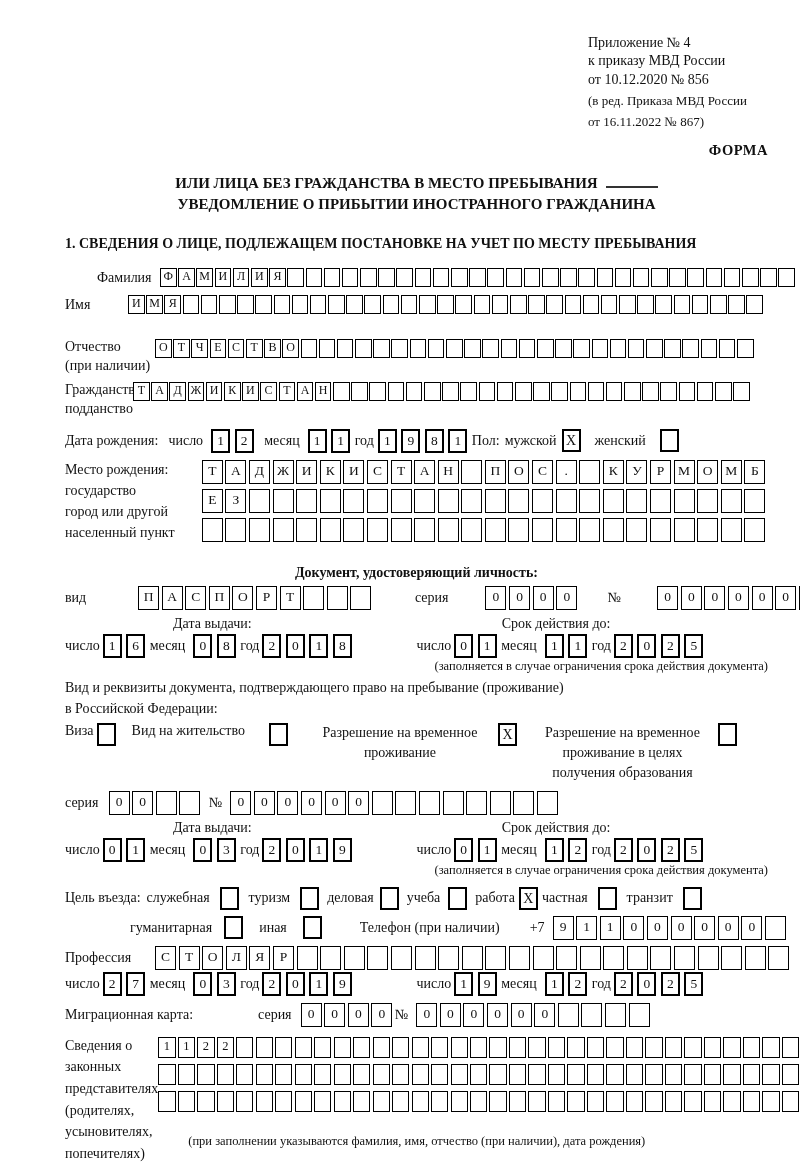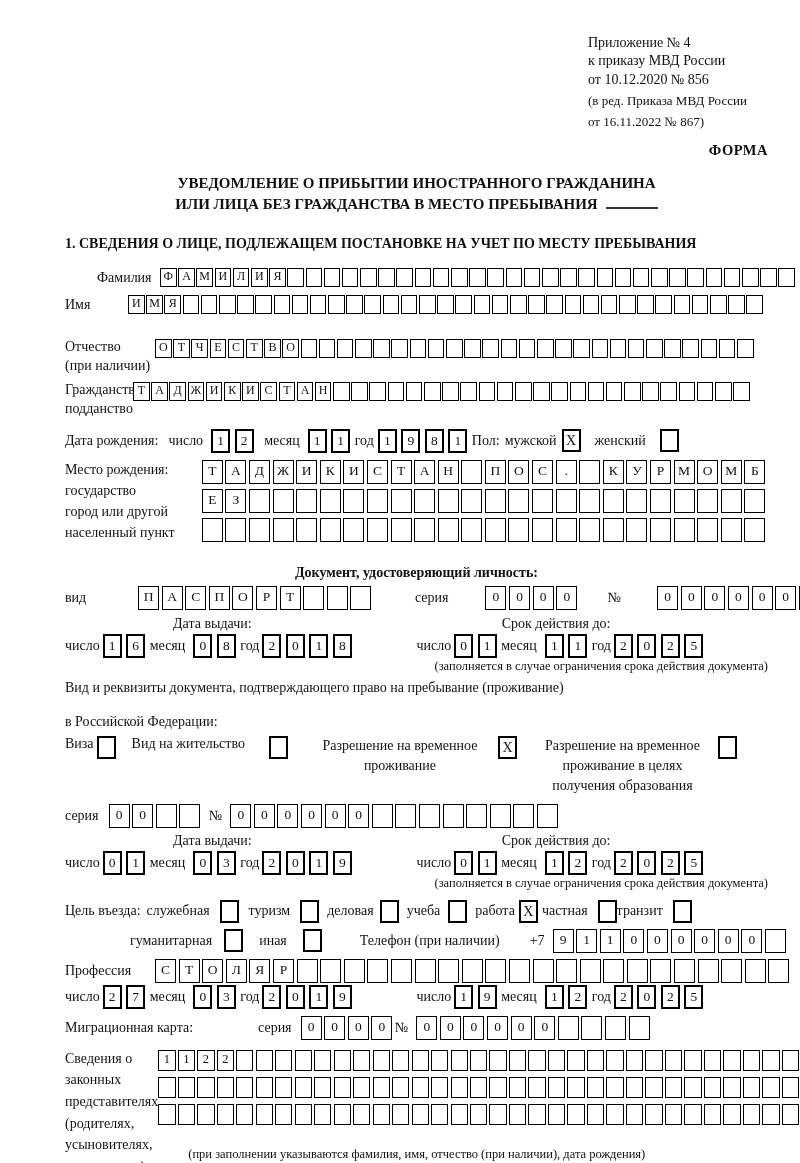--- a/index.html
+++ b/index.html
@@ -35,22 +35,22 @@
     <div>Приложение № 4</div>
     <div>к приказу МВД России</div>
     <div>от 10.12.2020 № 856</div>
     <div class="ed">(в ред. Приказа МВД России</div>
     <div class="ed">от 16.11.2022 № 867)</div>
   </div>
 
   <div class="form-label">ФОРМА</div>
 
   <div class="title">
+    <div><span>ИЛИ ЛИЦА БЕЗ ГРАЖДАНСТВА В МЕСТО ПРЕБЫВАНИЯ</span><span class="title-underline"></span></div>
     <div>УВЕДОМЛЕНИЕ О ПРИБЫТИИ ИНОСТРАННОГО ГРАЖДАНИНА</div>
-    <div><span>ИЛИ ЛИЦА БЕЗ ГРАЖДАНСТВА В МЕСТО ПРЕБЫВАНИЯ</span><span class="title-underline"></span></div>
   </div>
 
   <div class="sec-heading">1. СВЕДЕНИЯ О ЛИЦЕ, ПОДЛЕЖАЩЕМ ПОСТАНОВКЕ НА УЧЕТ ПО МЕСТУ ПРЕБЫВАНИЯ</div>
 
   <div class="row" style="margin-top:16px;margin-left:32px;">
     <span class="lbl" style="width:63px;">Фамилия</span>
     <span class="cells cells-s">
         <span class="cell">Ф</span>
         <span class="cell">А</span>
         <span class="cell">М</span>
@@ -407,21 +407,21 @@
         <span class="cell">2</span>
         <span class="cell">0</span>
         <span class="cell">2</span>
         <span class="cell">5</span>
       </span>
   </div>
 
   <div class="note">(заполняется в случае ограничения срока действия документа)</div>
 
   <div style="margin-top:6px;">Вид и реквизиты документа, подтверждающего право на пребывание (проживание)</div>
-  <div style="margin-top:18px;">в Российской Федерации:</div>
+  <div style="margin-top:5px;">в Российской Федерации:</div>
 
   <div class="row" style="margin-top:6px;align-items:flex-start;">
     <span class="lbl">Виза</span>
     <span class="checkbox" style="margin-left:3px;"></span>
     <span class="lbl" style="margin-left:16px;">Вид на жительство</span>
     <span class="checkbox" style="margin-left:24px;"></span>
     <span class="opt-center" style="width:180px;margin-left:22px;">
       <span>Разрешение на временное</span><br>
       <span>проживание</span>
     </span>
@@ -512,21 +512,21 @@
     <span class="lbl" style="margin-left:10px;">туризм</span>
     <span class="checkbox" style="margin-left:10px;"></span>
     <span class="lbl" style="margin-left:8px;">деловая</span>
     <span class="checkbox" style="margin-left:6px;"></span>
     <span class="lbl" style="margin-left:8px;">учеба</span>
     <span class="checkbox" style="margin-left:8px;"></span>
     <span class="lbl" style="margin-left:8px;">работа</span>
     <span class="checkbox" style="margin-left:4px;">X</span>
     <span class="lbl" style="margin-left:4px;">частная</span>
     <span class="checkbox" style="margin-left:10px;"></span>
-    <span class="lbl" style="text-align:center;">транзит</span>
+    <span class="lbl" style="margin-left:10px;text-align:center;">транзит</span>
     <span class="checkbox" style="margin-left:10px;"></span>
   </div>
 
   <div class="row" style="margin-top:6px;">
     <span class="lbl" style="margin-left:65px;">гуманитарная</span>
     <span class="checkbox" style="margin-left:12px;"></span>
     <span class="lbl" style="margin-left:16px;">иная</span>
     <span class="checkbox" style="margin-left:16px;"></span>
     <span class="lbl" style="margin-left:38px;">Телефон (при наличии)</span>
     <span class="lbl" style="margin-left:30px;">+7</span>

